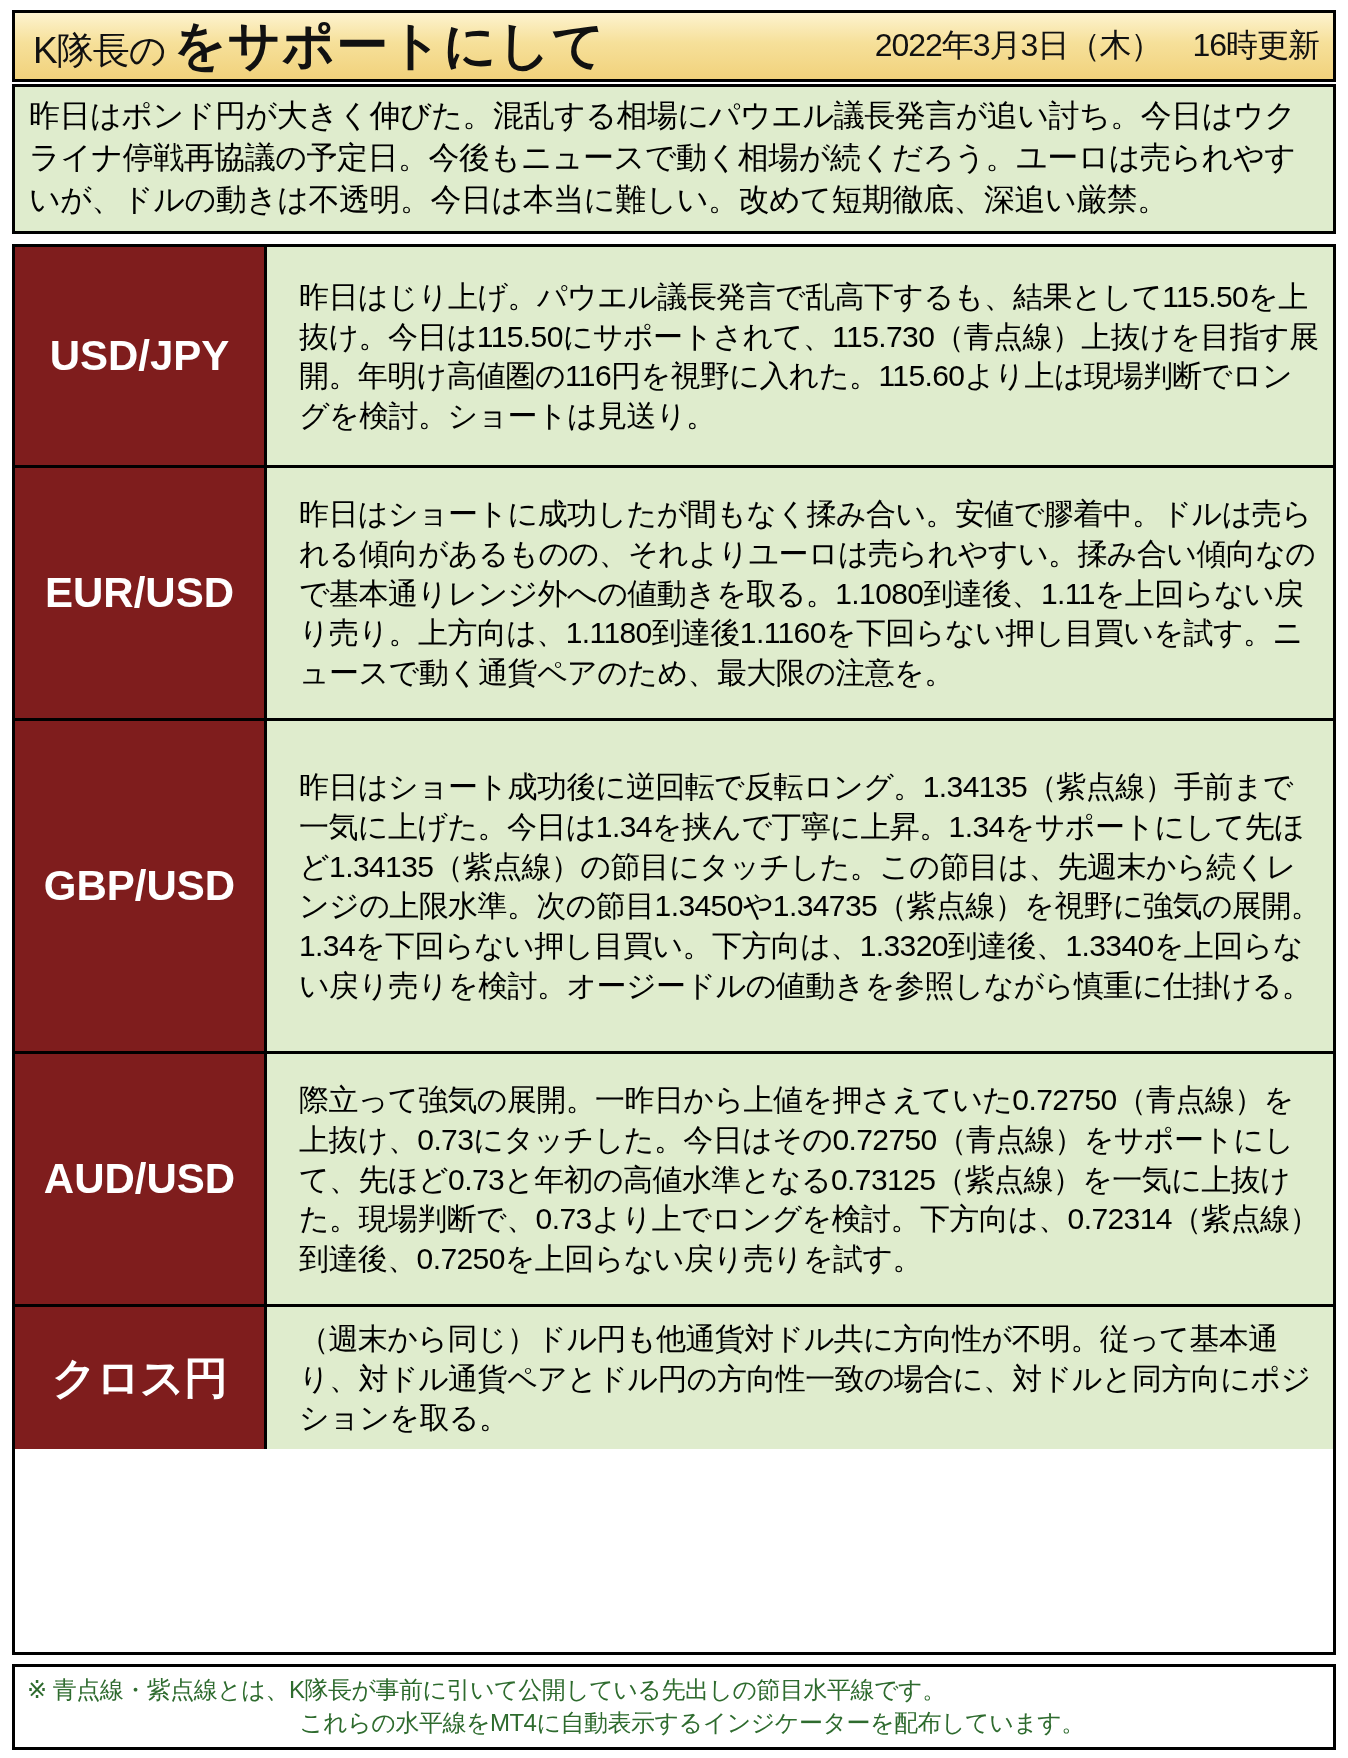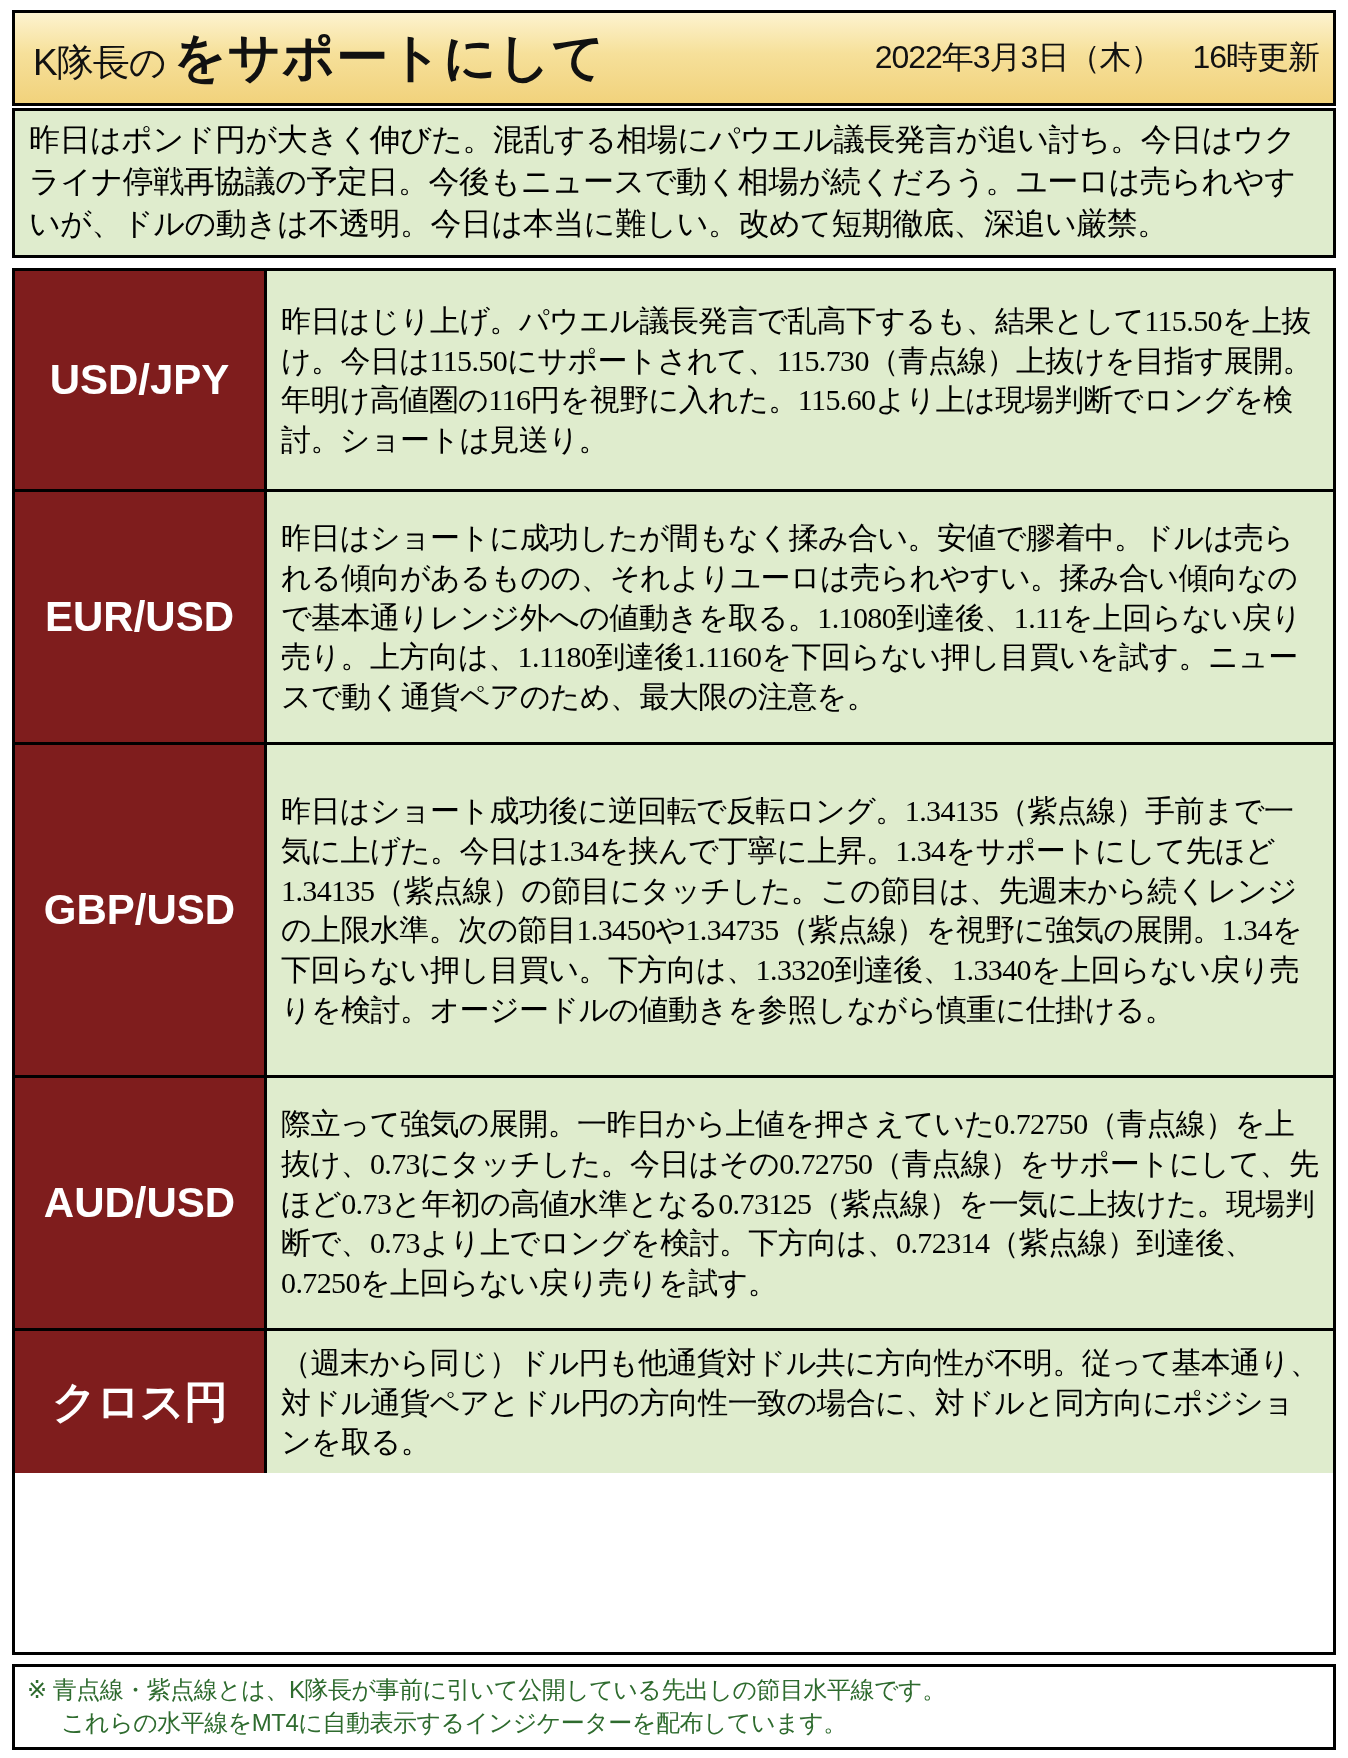--- a/index.html
+++ b/index.html
@@ -18,21 +18,21 @@
     width: 1348px;
     height: 1758px;
     box-sizing: border-box;
     padding: 10px 12px 8px 12px;
     display: flex;
     flex-direction: column;
   }
 
   
   .header {
-    height: 96px;
+    height: 72px;
     border: 3px solid #000000;
     background: linear-gradient(to bottom, #fdf3cf 0%, #f6e09a 45%, #f1d27c 100%);
     display: flex;
     align-items: center;
     justify-content: space-between;
     box-sizing: border-box;
     padding: 0 14px 0 18px;
     flex: 0 0 auto;
   }
   .header-left {
@@ -106,27 +106,26 @@
     box-sizing: border-box;
   }
   .row-label.jp {
     font-size: 44px;
     letter-spacing: -1px;
   }
   .row-body {
     flex: 1 1 auto;
     background: #dfeccd;
     box-sizing: border-box;
-    padding: 8px 12px 8px 14px;
+    padding: 8px 12px 8px 32px;
     font-size: 30px;
     line-height: 1.33;
     letter-spacing: -0.6px;
     display: flex;
     align-items: center;
-    font-family: Liberation Serif, serif;
   }
   .row-body span { display: block; }
 
   .r-usdjpy { height: 218px; }
   .r-eurusd { height: 250px; }
   .r-gbpusd { height: 330px; }
   .r-audusd { height: 250px; }
   .r-cross  { height: 142px; }
 
   
@@ -135,21 +134,21 @@
     border: 3px solid #000000;
     background: #ffffff;
     box-sizing: border-box;
     padding: 6px 10px 8px 12px;
     font-size: 24px;
     line-height: 1.38;
     letter-spacing: -0.5px;
     color: #2e6b2e;
     flex: 0 0 auto;
   }
-  .footnote .fn-line2 { padding-left: 34px; }
+  .footnote .fn-line2 { padding-left: 34px; text-align: center; }
 </style>
 </head>
 <body>
 
 <div class="page">
 
   <div class="header">
     <div class="header-left">
       <span class="header-prefix">K隊長の</span>
       <span class="header-title">をサポートにして</span>

